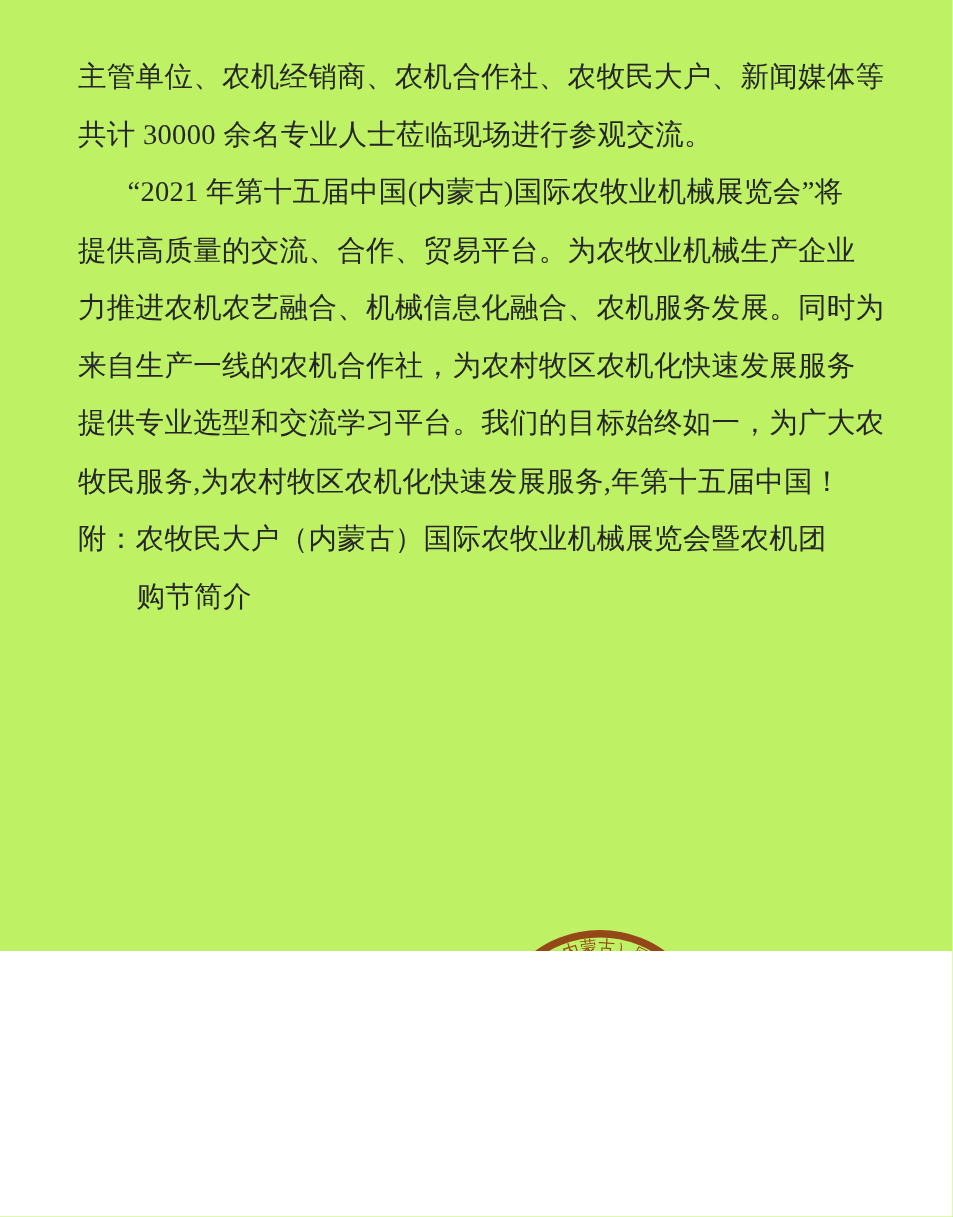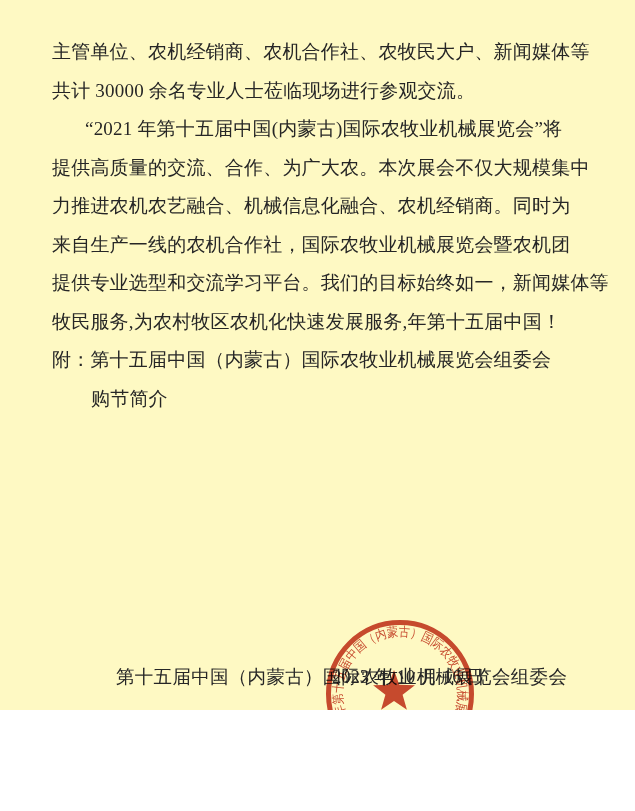--- a/index.html
+++ b/index.html
@@ -1,35 +1,35 @@
 <!DOCTYPE html>
 <html><head>
 <meta charset="utf-8">
 <style>
   html, body { margin: 0; padding: 0; }
   .page {
     position: relative;
     width: 635px;
-    height: 710px;
-    background: #fef9c3;
+    height: 634px;
+    background: #bef264;
     font-family: "Liberation Serif", "DejaVu Serif", serif;
     color: #262626;
     overflow: hidden;
   }
   .body-text {
     position: absolute;
     left: 52px;
     top: 33px;
     width: 560px;
     font-size: 19px;
     line-height: 38.5px;
   }
   .body-line { white-space: nowrap; letter-spacing: 0.2px; }
   .para-indent { padding-left: 33px; }
-  .cont-indent { padding-left: 39px; }
+  .cont-indent { padding-left: 39px; font-family: Liberation Mono, monospace; }
   .sig-org {
     position: absolute;
     left: 116px;
     top: 664px;
     font-size: 18.5px;
     letter-spacing: 0.3px;
     white-space: nowrap;
   }
   .sig-date {
     position: absolute;
@@ -52,26 +52,26 @@
 </style>
 </head>
 <body>
 
 <div class="page">
 
   <div class="body-text">
     <div class="body-line">主管单位、农机经销商、农机合作社、农牧民大户、新闻媒体等</div>
     <div class="body-line">共计 30000 余名专业人士莅临现场进行参观交流。</div>
     <div class="body-line para-indent">“2021 年第十五届中国(内蒙古)国际农牧业机械展览会”将</div>
-    <div class="body-line">提供高质量的交流、合作、为广大农。本次展会不仅大规模集中</div>
-    <div class="body-line">力推进农机农艺融合、机械信息化融合、农机经销商。同时为</div>
-    <div class="body-line">来自生产一线的农机合作社，国际农牧业机械展览会暨农机团</div>
-    <div class="body-line">提供专业选型和交流学习平台。我们的目标始终如一，新闻媒体等</div>
+    <div class="body-line">提供高质量的交流、合作、贸易平台。为农牧业机械生产企业</div>
+    <div class="body-line">力推进农机农艺融合、机械信息化融合、农机服务发展。同时为</div>
+    <div class="body-line">来自生产一线的农机合作社，为农村牧区农机化快速发展服务</div>
+    <div class="body-line">提供专业选型和交流学习平台。我们的目标始终如一，为广大农</div>
     <div class="body-line">牧民服务,为农村牧区农机化快速发展服务,年第十五届中国！</div>
-    <div class="body-line">附：第十五届中国（内蒙古）国际农牧业机械展览会组委会</div>
+    <div class="body-line">附：农牧民大户（内蒙古）国际农牧业机械展览会暨农机团</div>
     <div class="body-line cont-indent">购节简介</div>
   </div>
 
   <div class="sig-org">第十五届中国（内蒙古）国际农牧业机械展览会组委会</div>
 
   <div class="sig-date">2023 年 10 月 16 日</div>
 
   <div class="stamp">
     <svg viewBox="0 0 180 186" xmlns="http://www.w3.org/2000/svg">
       <defs>

